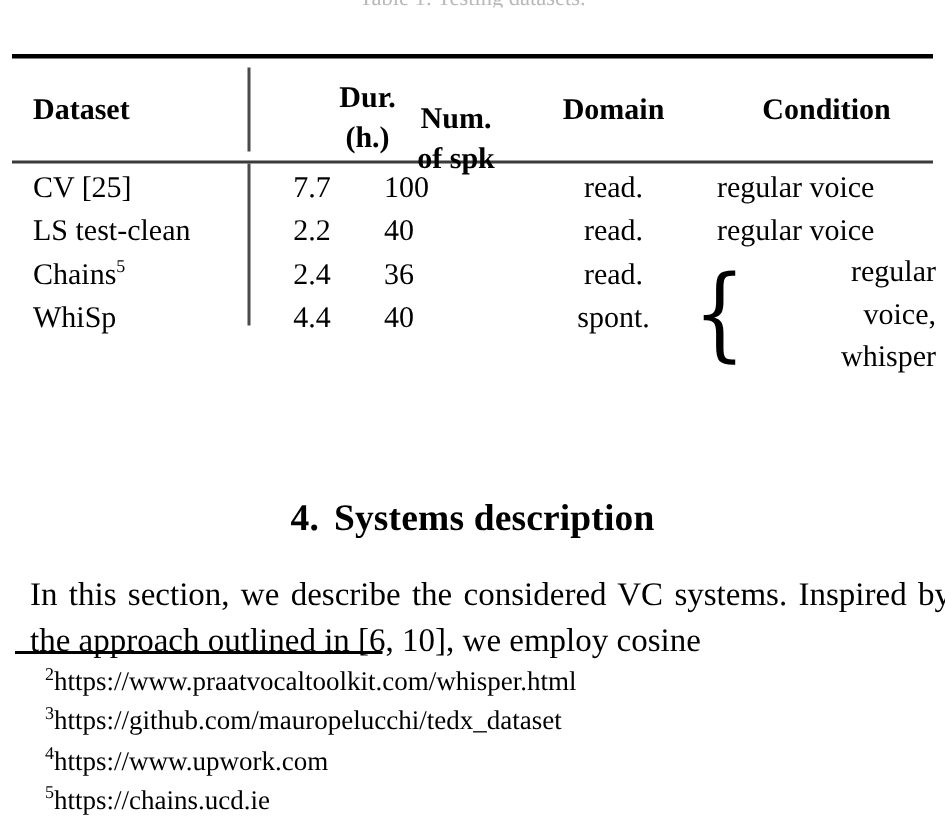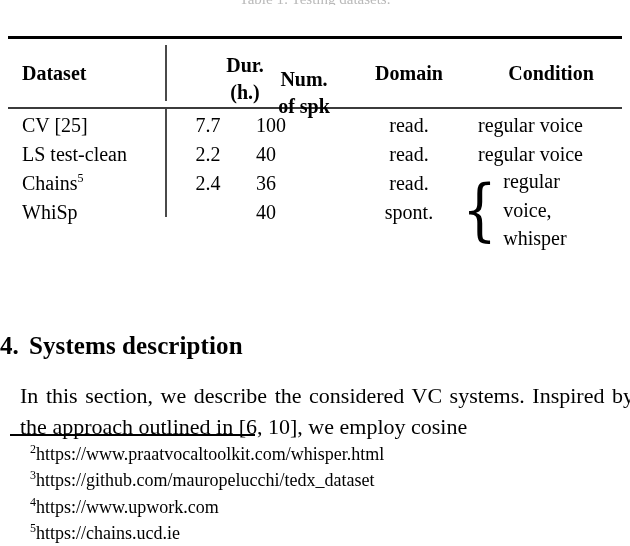--- a/index.html
+++ b/index.html
@@ -132,31 +132,31 @@
     font-size: 68px;
     line-height: 0.82;
     font-family: "DejaVu Serif", "Liberation Serif", serif;
     transform: scaleX(0.8);
     margin-right: 2px;
     margin-left: 10px;
   }
   .cond-lines {
     font-size: 20px;
     line-height: 1.42;
-    text-align: left;
+    text-align: right;
     width: 122px;
   }
 
   
   .section-heading {
     position: absolute;
     left: 0;
     top: 311px;
     width: 630px;
-    text-align: left;
+    text-align: center;
     font-size: 25px;
     font-weight: bold;
     letter-spacing: 0.1px;
   }
   .section-heading .num { margin-right: 10px; }
 
   
   .para {
     position: absolute;
     left: 20px;
@@ -246,20 +246,21 @@
 
     <div class="row r2">
       <div class="cell c-dataset"><span>Chains</span><sup class="fn">5</sup></div>
       <div class="cell c-dur">2.4</div>
       <div class="cell c-num">36</div>
       <div class="cell c-domain">read.</div>
     </div>
 
     <div class="row r3">
       <div class="cell c-dataset">WhiSp</div>
+      <div class="cell c-dur">4.4</div>
       <div class="cell c-num">40</div>
       <div class="cell c-domain">spont.</div>
     </div>
 
     <div class="cond-group">
       <div class="brace">{</div>
       <div class="cond-lines">
         <div>regular</div>
         <div>voice,</div>
         <div>whisper</div>

